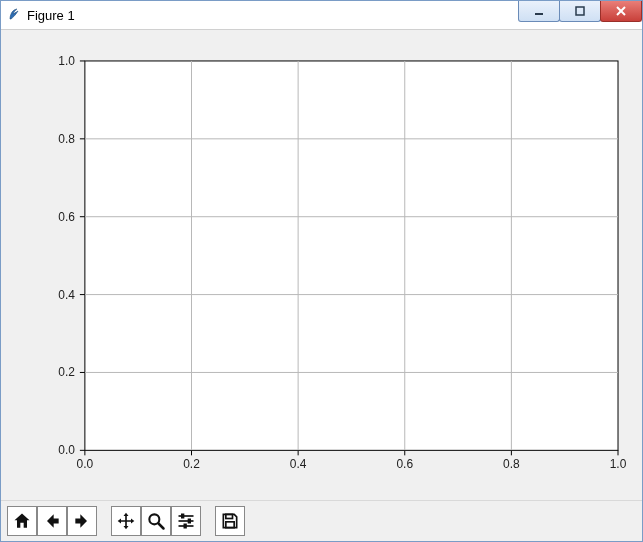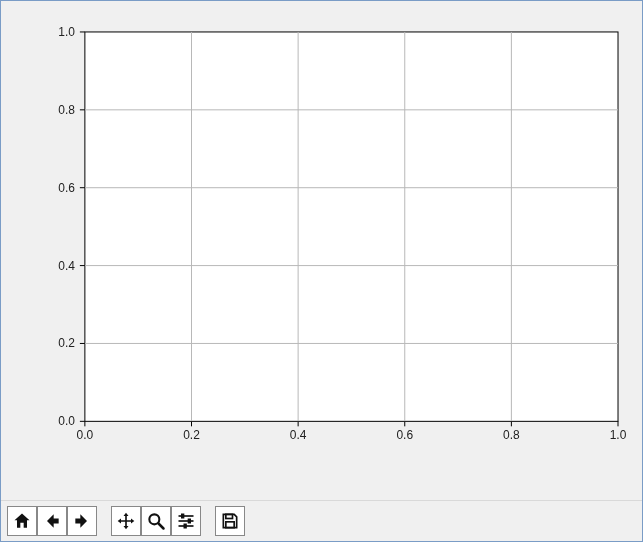--- a/index.html
+++ b/index.html
@@ -25,20 +25,47 @@
   .tb-group{display:flex;gap:0}
   .tb-btn{width:30px;height:30px;border:1px solid #888;background:#fff;display:flex;align-items:center;justify-content:center;padding:0}
   .tb-btn svg{display:block}
   .tb-sep{width:6px}
 </style>
 </head>
 <body>
 
 <div class="window">
 
+  <div class="titlebar">
+    <span class="tk-icon">
+      <svg width="14" height="14" viewBox="0 0 14 14">
+        <path d="M3 12 C3 12 3 3 10 2 C10 2 7 4 6 7 C8 6 11 4 11 4 C11 4 8 9 4 12 Z" fill="#2f6db3" stroke="#1d4a7a" stroke-width="0.6"></path>
+      </svg>
+    </span>
+    <span class="title">Figure 1</span>
+    <span class="spacer"></span>
+    <div class="winbtns">
+      <div class="winbtn" title="Minimize">
+        <svg width="12" height="12" viewBox="0 0 12 12">
+            <line x1="2" y1="9" x2="10" y2="9" stroke="#2a3b4d" stroke-width="2"></line>
+          </svg>
+      </div>
+      <div class="winbtn" title="Maximize">
+        <svg width="12" height="12" viewBox="0 0 12 12">
+            <rect x="2" y="2" width="8" height="8" fill="none" stroke="#2a3b4d" stroke-width="1.5"></rect>
+          </svg>
+      </div>
+      <div class="winbtn close" title="Close">
+        <svg width="12" height="12" viewBox="0 0 12 12">
+          <line x1="2" y1="2" x2="10" y2="10" stroke="#fff" stroke-width="2"></line>
+          <line x1="10" y1="2" x2="2" y2="10" stroke="#fff" stroke-width="2"></line>
+        </svg>
+      </div>
+    </div>
+  </div>
 
   <div class="figure-area">
     <svg class="canvas" id="plot-svg" viewBox="0 0 630 460" preserveAspectRatio="none">
         <rect x="78" y="25" width="534" height="390" class="plot-bg"></rect>
         <g class="grid">
           <line x1="184.8" y1="25" x2="184.8" y2="415"></line>
           <line x1="291.6" y1="25" x2="291.6" y2="415"></line>
           <line x1="398.4" y1="25" x2="398.4" y2="415"></line>
           <line x1="505.20000000000005" y1="25" x2="505.20000000000005" y2="415"></line>
           <line x1="78" y1="337" x2="612" y2="337"></line>

